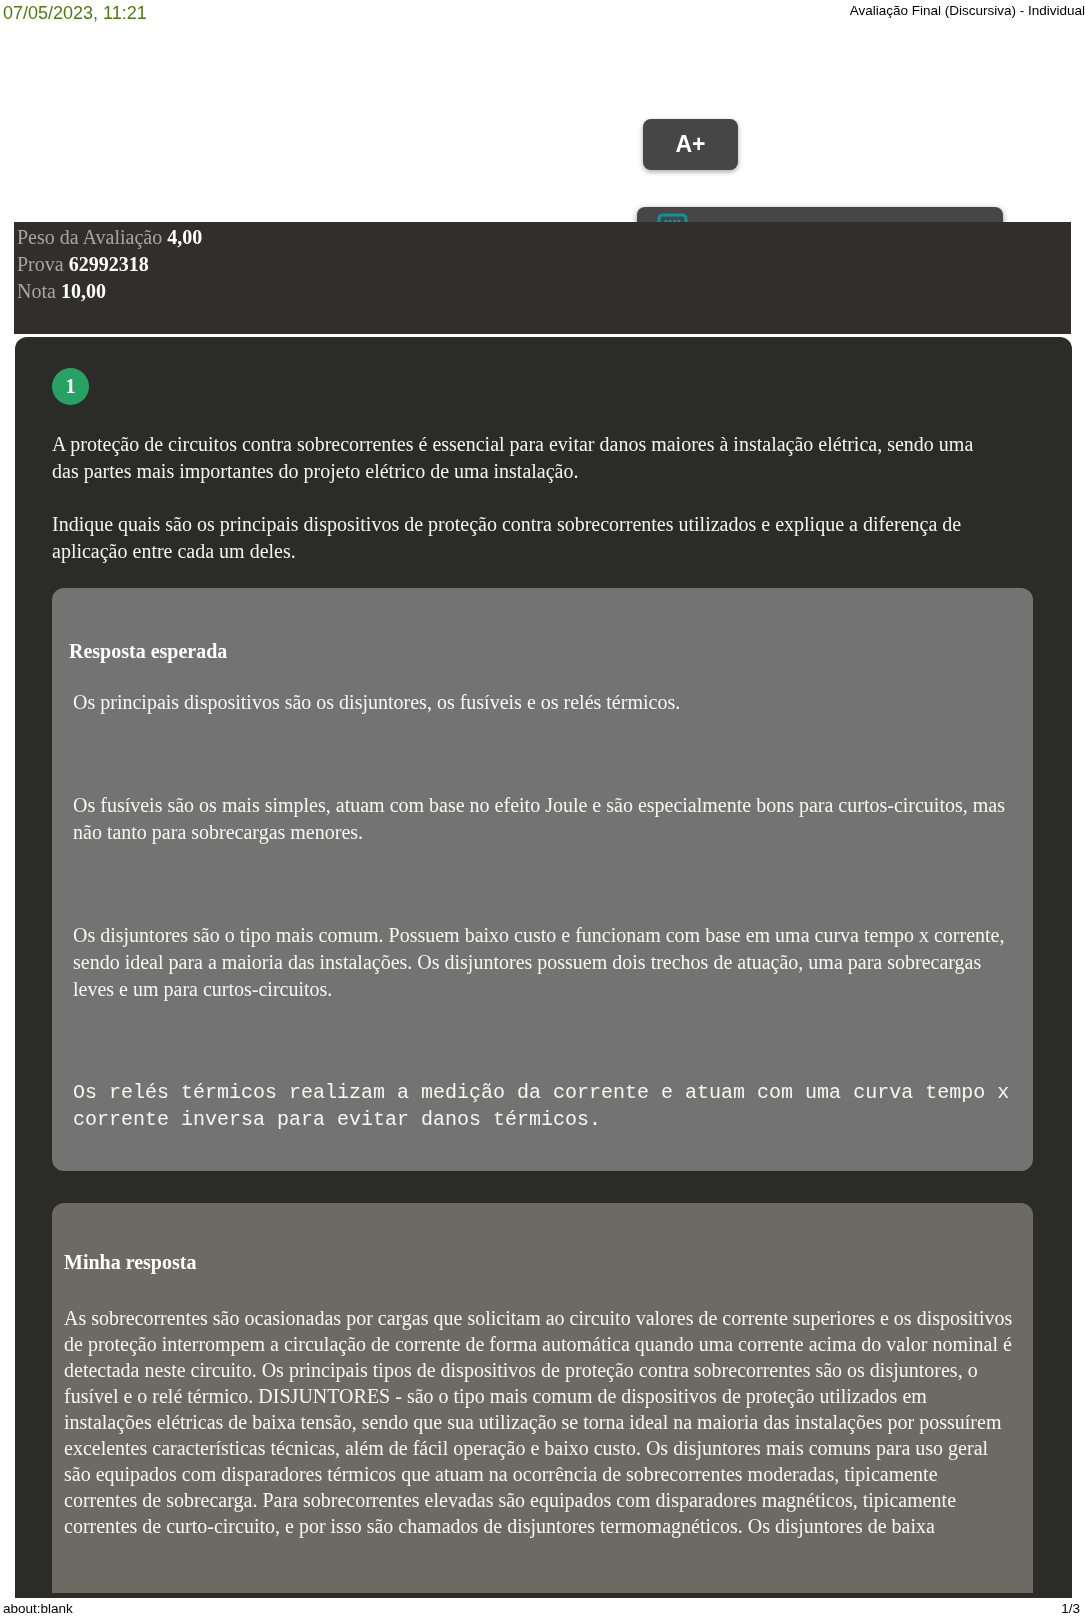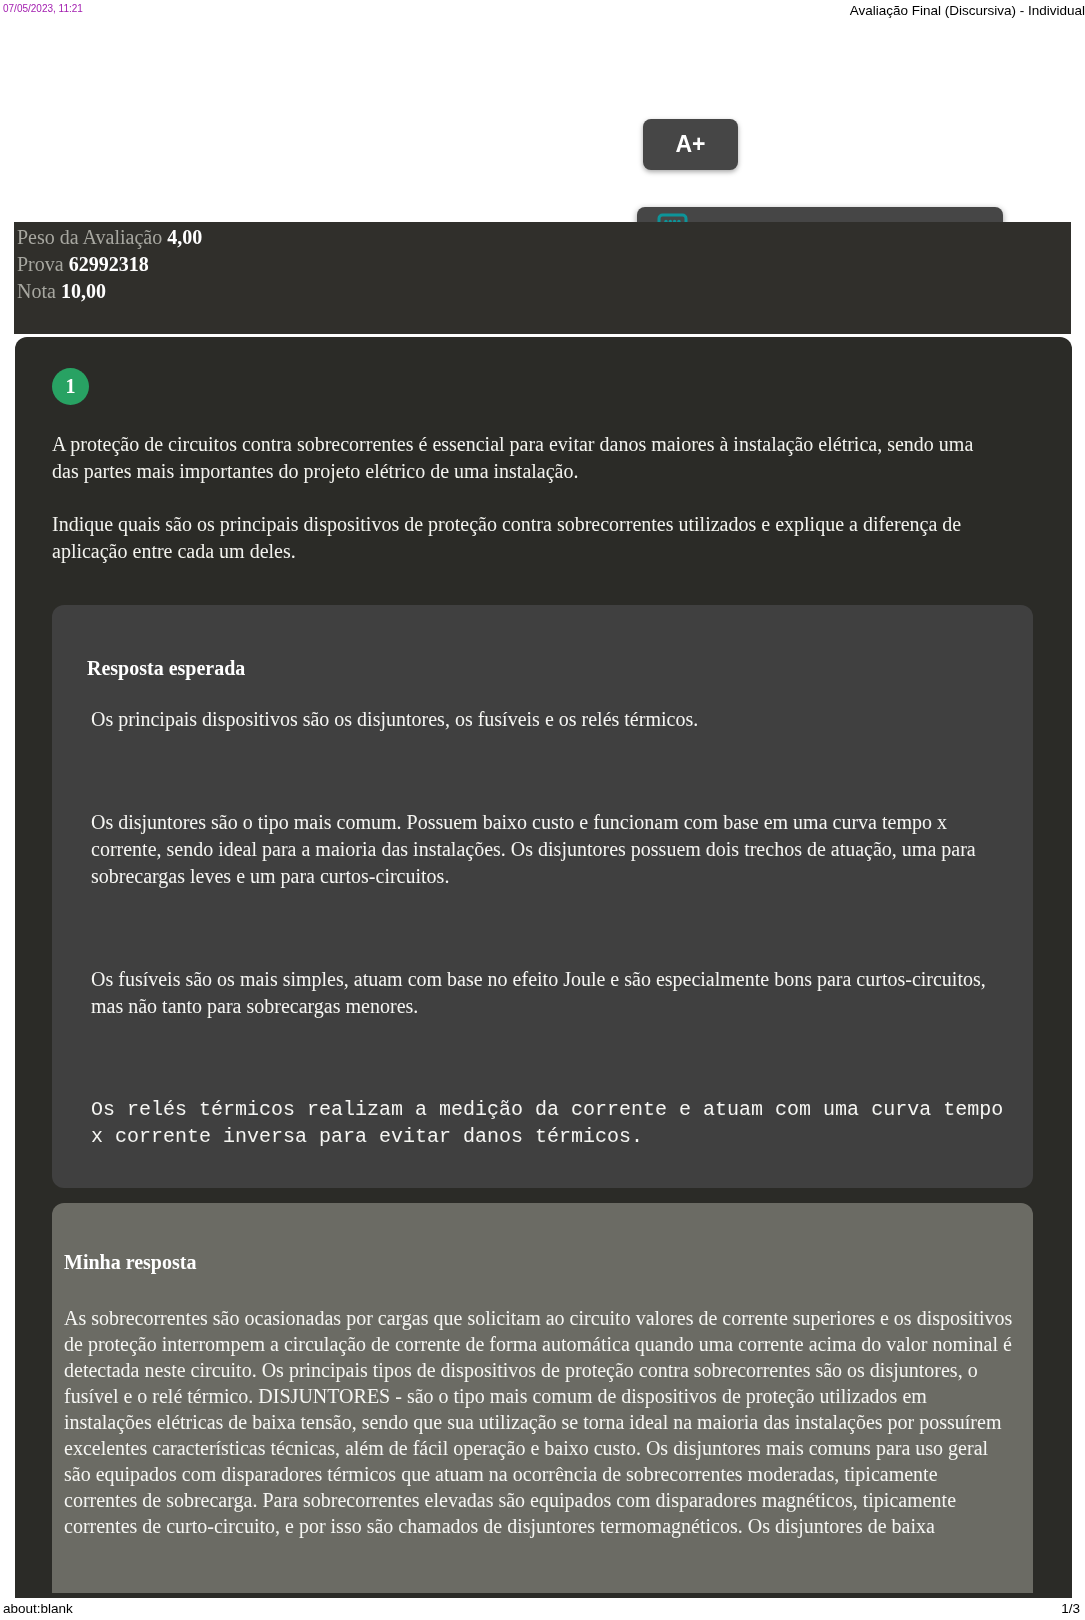--- a/index.html
+++ b/index.html
@@ -3,21 +3,21 @@
 <meta charset="utf-8">
 <style>
   * { margin:0; padding:0; box-sizing:border-box; }
   html,body { background:#fff; }
   .page {
     position:relative; width:1085px; height:1620px;
     background:#ffffff; overflow:hidden;
     font-family:"Liberation Sans", sans-serif;
   }
   
-  .hdr-date { position:absolute; left:3px; top:3px; font-size:10px; color:#a21caf; }
+  .hdr-date { position:absolute; left:3px; top:3px; font-size:18px; color:#4d7c0f; }
   .hdr-title { position:absolute; left:0; top:3px; width:100%; text-align:right; font-size:13.5px; color:#000; }
   .ftr-left { position:absolute; left:3px; bottom:4px; font-size:13.5px; color:#000; }
   .ftr-right { position:absolute; right:5px; bottom:4px; font-size:13.5px; color:#000; }
 
   
   .btn-fontsize {
     position:absolute; left:643px; top:119px; width:95px; height:51px;
     background:#464646; border-radius:8px; color:#fff;
     display:flex; align-items:center; justify-content:center;
     font-size:23px; font-weight:bold;
@@ -58,22 +58,22 @@
     position:absolute; left:37px; top:94px; width:945px;
     font-size:20px; line-height:27px; color:#f3f3ef;
   }
   .q-text p { margin:0 0 26px 0; }
 
   .answer-box {
     position:absolute; left:37px; width:981px;
     border-radius:12px; font-size:20px; line-height:27px; color:#f6f6f3;
   }
   .expected-box {
-    top:268px; background:#404040;
-    padding:52px 22px 38px 35px;
+    top:251px; background:#737373;
+    padding:52px 22px 38px 17px;
   }
   .mine-box {
     top:866px; height:390px; background:#6b6b64;
     padding:48px 20px 0 12px; border-radius:12px 12px 0 0;
     overflow:hidden; line-height:26px;
   }
   .box-title { font-size:20px; font-weight:bold; line-height:22px; margin:0 0 27px 0; color:#ffffff; }
   .mine-box .box-title { margin-bottom:32px; }
   .expected-box p.ans { margin:0 0 76px 4px; }
   .expected-box p.ans:last-child { margin-bottom:0;font-family:Liberation Mono, monospace; }
@@ -121,22 +121,22 @@
     <div class="q-badge">1</div>
 
     <div class="q-text">
       <p>A proteção de circuitos contra sobrecorrentes é essencial para evitar danos maiores à instalação elétrica, sendo uma das partes mais importantes do projeto elétrico de uma instalação.</p>
       <p>Indique quais são os principais dispositivos de proteção contra sobrecorrentes utilizados e explique a diferença de aplicação entre cada um deles.</p>
     </div>
 
     <div class="answer-box expected-box">
       <p class="box-title">Resposta esperada</p>
       <p class="ans">Os principais dispositivos são os disjuntores, os fusíveis e os relés térmicos.</p>
+      <p class="ans">Os fusíveis são os mais simples, atuam com base no efeito Joule e são especialmente bons para curtos-circuitos, mas não tanto para sobrecargas menores.</p>
       <p class="ans">Os disjuntores são o tipo mais comum. Possuem baixo custo e funcionam com base em uma curva tempo x corrente, sendo ideal para a maioria das instalações. Os disjuntores possuem dois trechos de atuação, uma para sobrecargas leves e um para curtos-circuitos.</p>
-      <p class="ans">Os fusíveis são os mais simples, atuam com base no efeito Joule e são especialmente bons para curtos-circuitos, mas não tanto para sobrecargas menores.</p>
       <p class="ans">Os relés térmicos realizam a medição da corrente e atuam com uma curva tempo x corrente inversa para evitar danos térmicos.</p>
     </div>
 
     <div class="answer-box mine-box">
       <p class="box-title">Minha resposta</p>
       <p>As sobrecorrentes são ocasionadas por cargas que solicitam ao circuito valores de corrente superiores e os dispositivos de proteção interrompem a circulação de corrente de forma automática quando uma corrente acima do valor nominal é detectada neste circuito. Os principais tipos de dispositivos de proteção contra sobrecorrentes são os disjuntores, o fusível e o relé térmico. DISJUNTORES - são o tipo mais comum de dispositivos de proteção utilizados em instalações elétricas de baixa tensão, sendo que sua utilização se torna ideal na maioria das instalações por possuírem excelentes características técnicas, além de fácil operação e baixo custo. Os disjuntores mais comuns para uso geral são equipados com disparadores térmicos que atuam na ocorrência de sobrecorrentes moderadas, tipicamente correntes de sobrecarga. Para sobrecorrentes elevadas são equipados com disparadores magnéticos, tipicamente correntes de curto-circuito, e por isso são chamados de disjuntores termomagnéticos. Os disjuntores de baixa</p>
     </div>
   </div>
 
   <div class="ftr-left">about:blank</div>

